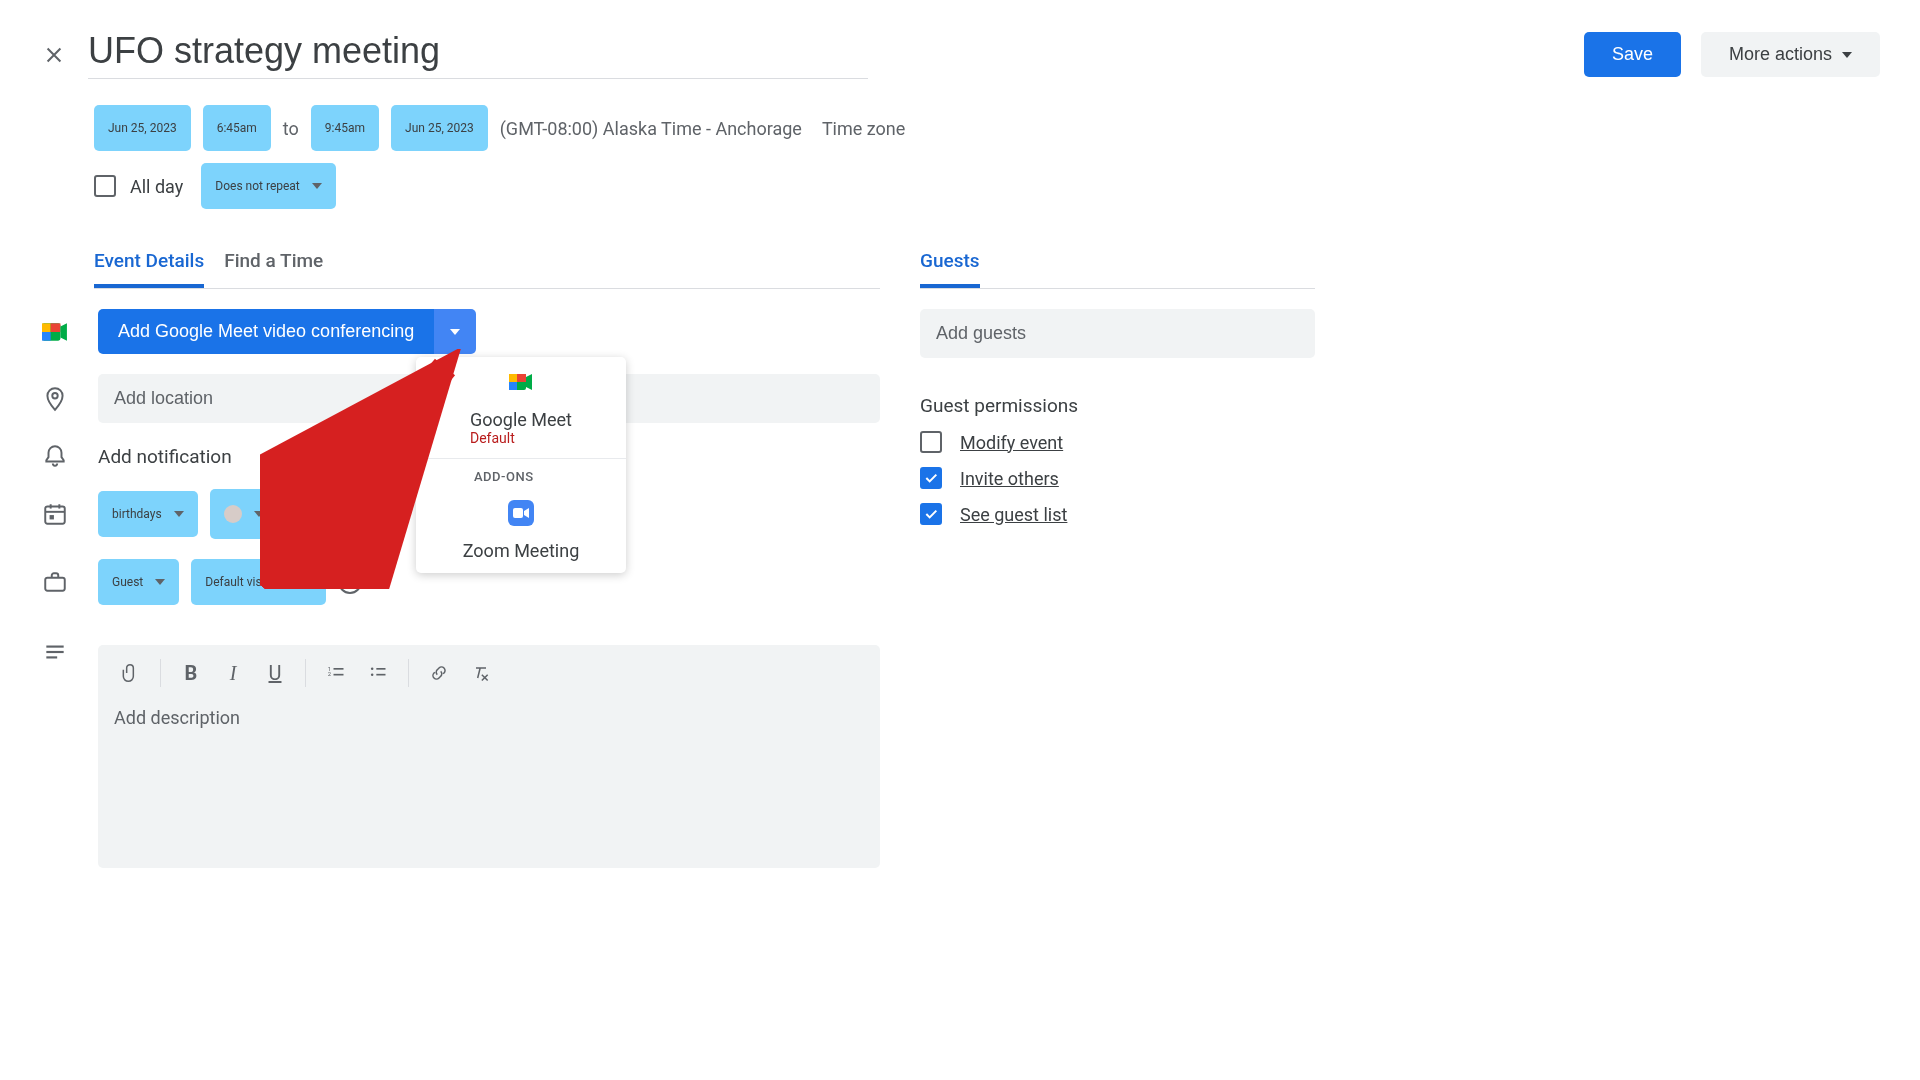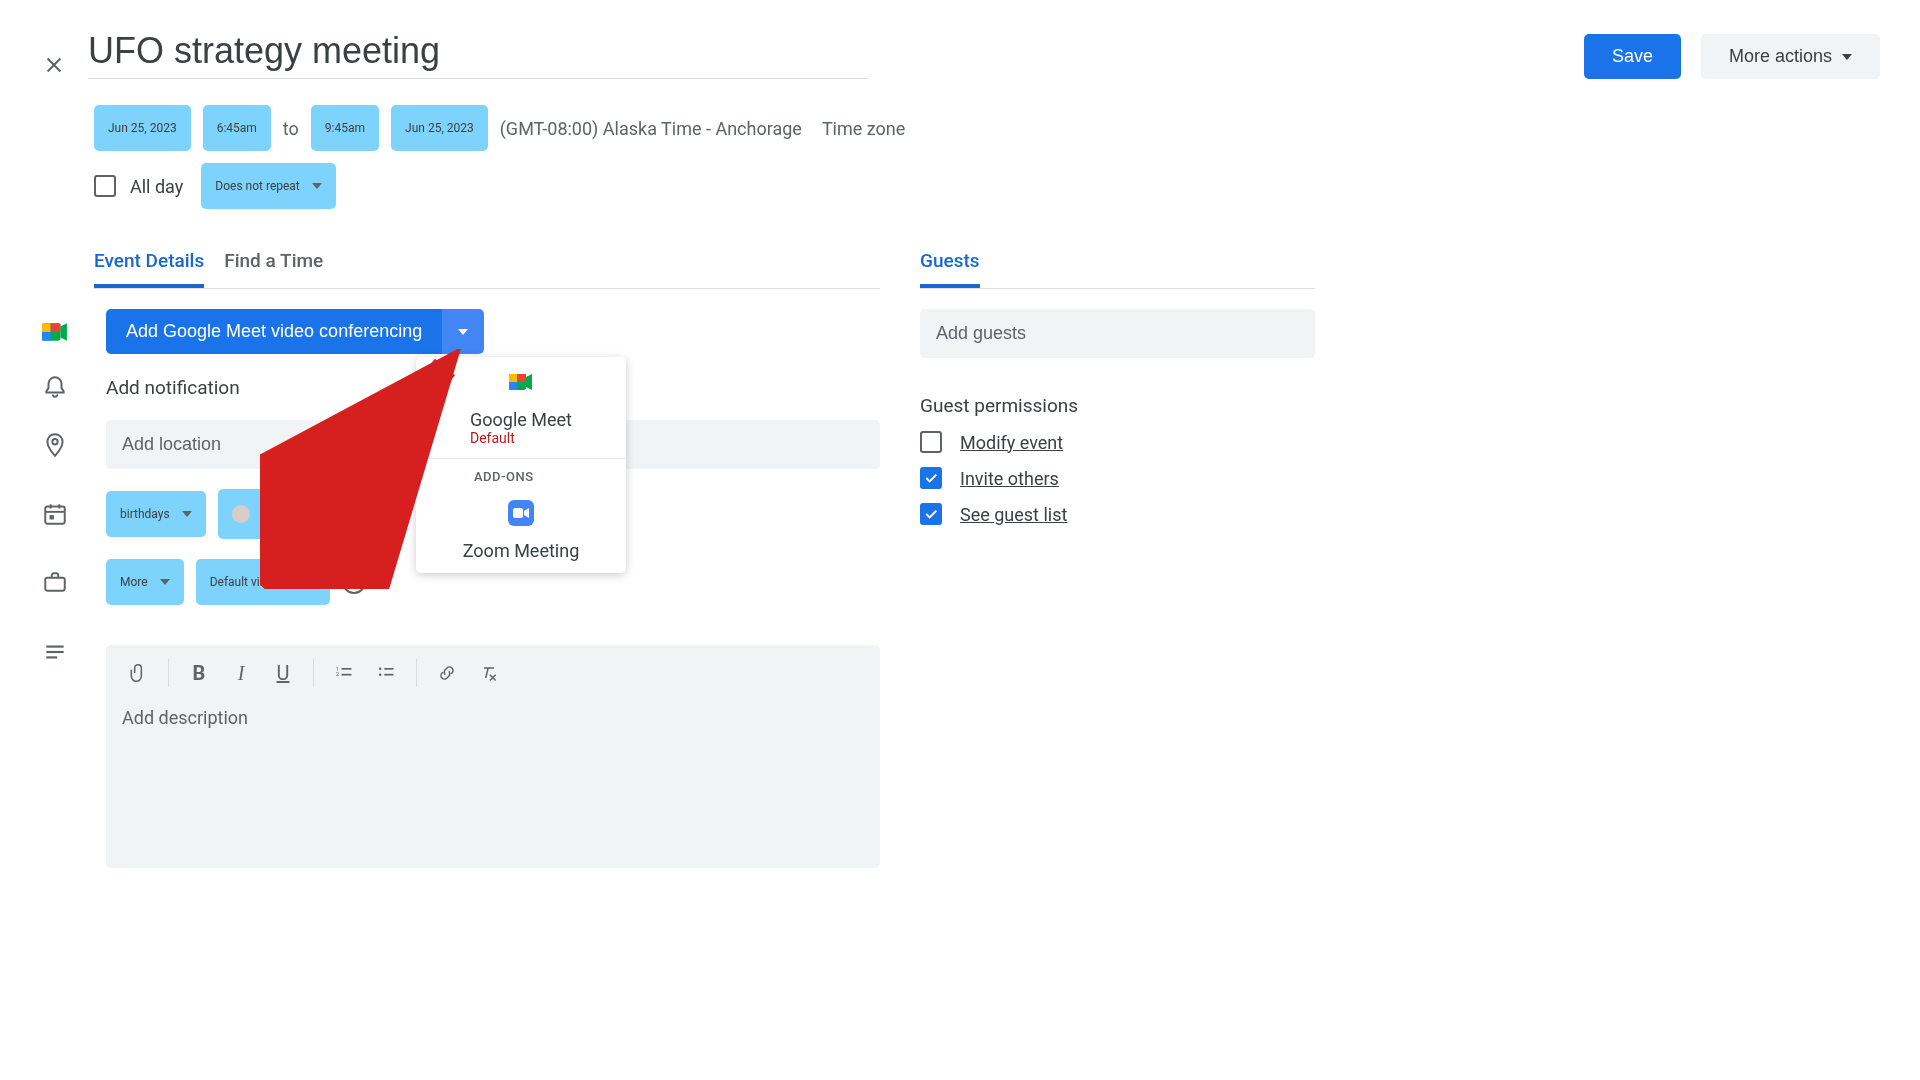--- a/index.html
+++ b/index.html
@@ -1,20 +1,20 @@
 <!DOCTYPE html>
 <html><head>
 <meta charset="utf-8">
 <style>
   * { box-sizing: border-box; margin: 0; padding: 0; }
   body { font-family: 'Google Sans', Roboto, Arial, sans-serif; background: #fff; color: #3c4043; font-size: 18px; }
   
   .page { padding: 30px 40px; max-width: 1920px; }
   
-  .header { display: flex; align-items: flex-end; gap: 20px; margin-bottom: 26px; }
+  .header { display: flex; align-items: center; gap: 20px; margin-bottom: 26px; }
   .close-btn { width: 28px; height: 28px; cursor: pointer; color: #5f6368; display:flex; align-items:center; justify-content:center; }
   .close-btn svg { width: 22px; height: 22px; }
   .title-input-wrap { flex: 0 0 auto; width: 780px; border-bottom: 1px solid #dadce0; padding-bottom: 6px; }
   .title-input { font-size: 36px; font-weight: 400; color: #3c4043; border: none; outline: none; width: 100%; background: transparent; }
   .header-spacer { flex: 1; }
   .btn { border: none; border-radius: 5px; font-size: 18px; font-weight: 500; padding: 12px 28px; cursor: pointer; display: inline-flex; align-items: center; gap: 10px; }
   .btn-primary { background: #1a73e8; color: #fff; }
   .btn-secondary { background: #f1f3f4; color: #3c4043; }
   
   .datetime-row { display: flex; align-items: center; gap: 12px; margin-left: 54px; margin-bottom: 12px; }
@@ -28,21 +28,21 @@
   .checkbox.checked svg { width: 16px; height: 16px; color: #fff; }
   
   .columns { display: flex; gap: 40px; }
   .left-col { width: 840px; position: relative; }
   .right-col { width: 395px; }
   
   .tabs { display: flex; gap: 20px; border-bottom: 1px solid #dadce0; margin-left: 54px; }
   .tab { padding: 0 0 12px 0; font-size: 19px; font-weight: 500; color: #5f6368; cursor: pointer; border-bottom: 4px solid transparent; }
   .tab.active { color: #1967d2; border-bottom-color: #1967d2; }
   
-  .field-row { display: flex; align-items: center; gap: 36px; margin-top: 20px; position: relative; }
+  .field-row { display: flex; align-items: center; gap: 28px; margin-top: 20px; position: relative; }
   .field-icon { width: 30px; display:flex; justify-content:center; color:#5f6368; flex-shrink:0; }
   .field-icon svg { width: 26px; height: 26px; }
   
   .meet-btn-group { display: flex; }
   .meet-btn { background: #1a73e8; color: #fff; font-size: 18px; font-weight: 500; padding: 12px 20px; border: none; border-radius: 5px 0 0 5px; cursor: pointer; }
   .meet-dd-btn { background: #4285f4; color: #fff; border: none; border-radius: 0 5px 5px 0; padding: 0 16px; cursor: pointer; display:flex; align-items:center; }
   
   .text-input-field { flex: 1; background: #f1f3f4; border: none; padding: 14px 16px; font-size: 18px; border-radius: 5px; color: #3c4043; outline: none; }
   .text-input-field::placeholder { color: #5f6368; }
   .notif-link { font-size: 19px; color: #3c4043; cursor: pointer; }
@@ -182,34 +182,34 @@
               <path d="M0,0 L12,5 L0,10 z" fill="#d62020"></path>
             </marker>
           </defs>
           <line x1="20" y1="220" x2="185" y2="18" stroke="#d62020" stroke-width="26" marker-end="url(#ah)"></line>
         </svg>
       </div>
 
       <div class="field-row">
         <div class="field-icon">
           <svg viewBox="0 0 24 24">
-              <path fill="none" stroke="currentColor" stroke-width="1.8" d="M12 3a6 6 0 0 0-6 6v4l-2 3v1h16v-1l-2-3V9a6 6 0 0 0-6-6zM10 19a2 2 0 0 0 4 0"></path>
-            </svg>
-        </div>
-        <span class="notif-link">Add notification</span>
-      </div>
-
-      <div class="field-row">
-        <div class="field-icon">
-          <svg viewBox="0 0 24 24">
               <path fill="none" stroke="currentColor" stroke-width="1.8" d="M12 2c-3.9 0-7 3.1-7 7 0 5.2 7 13 7 13s7-7.8 7-13c0-3.9-3.1-7-7-7z"></path>
               <circle cx="12" cy="9" r="2.5" fill="none" stroke="currentColor" stroke-width="1.8"></circle>
             </svg>
         </div>
         <input class="text-input-field" placeholder="Add location" style="">
+      </div>
+
+      <div class="field-row">
+        <div class="field-icon">
+          <svg viewBox="0 0 24 24">
+              <path fill="none" stroke="currentColor" stroke-width="1.8" d="M12 3a6 6 0 0 0-6 6v4l-2 3v1h16v-1l-2-3V9a6 6 0 0 0-6-6zM10 19a2 2 0 0 0 4 0"></path>
+            </svg>
+        </div>
+        <span class="notif-link">Add notification</span>
       </div>
 
       <div class="field-row">
         <div class="field-icon">
           <svg viewBox="0 0 24 24">
               <rect x="3" y="5" width="18" height="16" rx="2" fill="none" stroke="currentColor" stroke-width="1.8"></rect>
               <line x1="3" y1="10" x2="21" y2="10" stroke="currentColor" stroke-width="1.8"></line>
               <line x1="8" y1="3" x2="8" y2="7" stroke="currentColor" stroke-width="1.8"></line>
               <line x1="16" y1="3" x2="16" y2="7" stroke="currentColor" stroke-width="1.8"></line>
               <rect x="7" y="13" width="4" height="4" fill="currentColor"></rect>
@@ -229,21 +229,21 @@
 
       <div class="field-row">
         <div class="field-icon">
           <svg viewBox="0 0 24 24">
               <rect x="3" y="8" width="18" height="12" rx="2" fill="none" stroke="currentColor" stroke-width="1.8"></rect>
               <path d="M9 8V6a2 2 0 0 1 2-2h2a2 2 0 0 1 2 2v2" fill="none" stroke="currentColor" stroke-width="1.8"></path>
             </svg>
         </div>
         <div class="chip-row">
           <div class="chip">
-            <span>More</span>
+            <span>Guest</span>
             <span class="caret-down" style="color:#5f6368;"></span>
           </div>
           <div class="chip">
             <span>Default visibility</span>
             <span class="caret-down" style="color:#5f6368;"></span>
           </div>
           <div class="help-circle">?</div>
         </div>
       </div>
 

